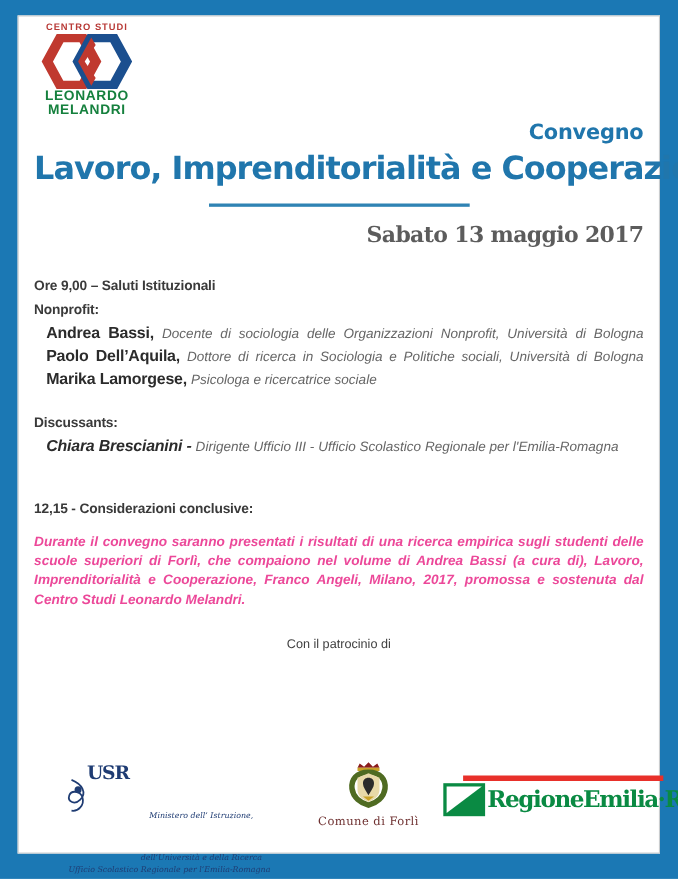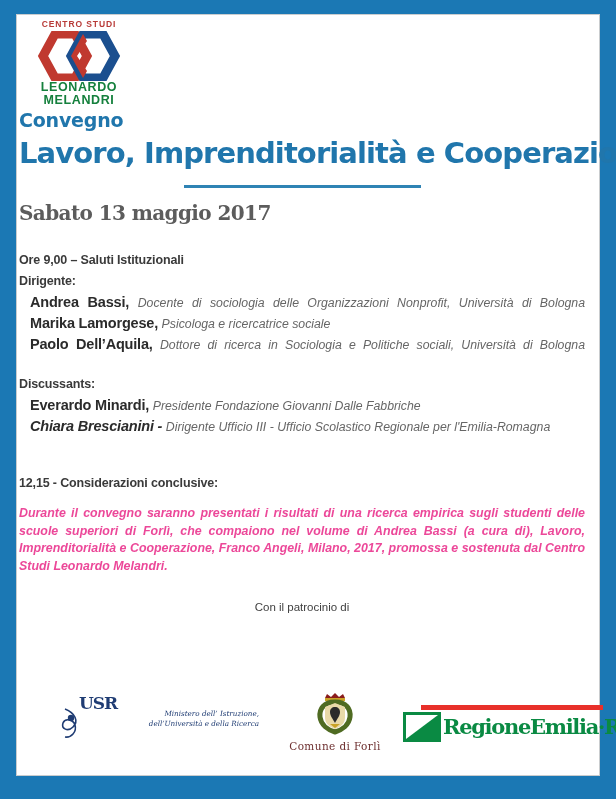--- a/index.html
+++ b/index.html
@@ -12,21 +12,21 @@
   .poster{
     position:absolute;
     left:16px; top:14px;
     width:584px; height:762px;
     background:#ffffff;
     border:1px solid #c9ccce;
     box-sizing:border-box;
   }
   .inner{
     position:relative;
-    padding:6px 14px 0 2px;
+    padding:6px 14px 0 14px;
     height:100%;
     box-sizing:border-box;
   }
 
   
   .cs-logo{
     position:absolute; left:8px; top:4px;
     width:108px; height:96px;
   }
   .cs-top{
@@ -42,21 +42,21 @@
   .cs-bot{
     text-align:center;
     font-size:12.5px;
     line-height:12.5px;
     letter-spacing:.6px;
     font-weight:700;
     color:#15803d;
   }
 
   
-  .titleblock{ padding-top:88px; text-align:left; }
+  .titleblock{ padding-top:88px; text-align:right; }
   .kicker{
     color:#2076ac;
     font-weight:700;
     font-size:19px;
     font-family:"DejaVu Sans", sans-serif;
     letter-spacing:-.2px;
   }
   .maintitle{
     color:#2076ac;
     font-weight:700;
@@ -165,21 +165,21 @@
   .usr-text{
     position:absolute; left:0px; top:16px;
     width:210px;
     font-family:"DejaVu Serif", serif;
     font-style:italic;
     font-size:7.2px;
     line-height:10px;
     color:#1f3c73;
     text-align:center;
   }
-  .usr-text .l1,.usr-text .l2{ padding-left:58px; text-align:right;}
+  .usr-text .l1,.usr-text .l2{ padding-left:58px; text-align:center;margin-top:28px;}
   .usr-text .l3{ text-align:center; padding-top:1px;}
 
   .logo-comune{ position:absolute; left:248px; top:0px; width:112px; text-align:center;}
   .comune-cap{
     font-family:"DejaVu Serif", serif;
     font-size:10.5px;
     color:#6d2f2f;
     letter-spacing:.4px;
     margin-top:1px;
   }
@@ -230,49 +230,45 @@
     <div class="kicker">Convegno</div>
     <div class="maintitle">Lavoro, Imprenditorialità e Cooperazione</div>
     <div class="rule"></div>
     <div class="dateline">Sabato 13 maggio 2017</div>
   </div>
 
   <div class="program">
 
     <div class="line-bold">Ore 9,00 – Saluti Istituzionali</div>
 
-    <div class="label">Dirigente:</div>
+    <div class="label">Nonprofit:</div>
 
     <div class="person fit">
       <span class="inline">
         <span class="nm">Andrea Bassi</span><span class="nm">,</span>
         <span class="role">Docente di sociologia delle Organizzazioni Nonprofit, Università di Bologna</span>
       </span>
     </div>
 
-    <div class="person">
-      <span class="nm">Marika Lamorgese</span><span class="nm">,</span>
-      <span class="role">Psicologa e ricercatrice sociale</span>
-    </div>
-
     <div class="person fit">
       <span class="inline">
         <span class="nm">Paolo Dell’Aquila</span><span class="nm">,</span>
         <span class="role">Dottore di ricerca in Sociologia e Politiche sociali, Università di Bologna</span>
       </span>
     </div>
 
+    <div class="person">
+      <span class="nm">Marika Lamorgese</span><span class="nm">,</span>
+      <span class="role">Psicologa e ricercatrice sociale</span>
+    </div>
+
     <div class="gap-md"></div>
 
     <div class="label">Discussants:</div>
 
-    <div class="person">
-      <span class="nm">Everardo Minardi</span><span class="nm">,</span>
-      <span class="role">Presidente Fondazione Giovanni Dalle Fabbriche</span>
-    </div>
 
     <div class="person">
       <span class="nm it">Chiara Brescianini</span><span class="nm it"> -</span>
       <span class="role">Dirigente   Ufficio III - Ufficio Scolastico Regionale per l'Emilia-Romagna</span>
     </div>
 
     <div class="gap-md"></div>
 
 
     <div class="gap-lg"></div>
@@ -291,20 +287,21 @@
       <div class="usr-mark">USR</div>
       <div class="usr-swirl">
         <svg width="44" height="34" viewBox="0 0 44 34">
           <path d="M8,2 C18,6 22,14 16,20 C11,25 4,22 6,16 C8,11 16,12 18,18 C20,25 14,31 8,30" fill="none" stroke="#1f3c73" stroke-width="1.6"></path>
           <circle cx="14" cy="11" r="3.2" fill="#1f3c73"></circle>
         </svg>
       </div>
       <div class="usr-text">
         <div class="l1">Ministero dell’ Istruzione,</div>
         <div class="l2">dell’Università e della Ricerca</div>
+        <div class="l3">Ufficio Scolastico Regionale per l’Emilia-Romagna</div>
       </div>
     </div>
 
     <div class="logo-comune">
       <div>
         <svg width="46" height="44" viewBox="0 0 46 44">
           <path d="M13,7 L15,3 L19,6 L23,2 L27,6 L31,3 L33,7 Z" fill="#8a1c1c"></path>
           <path d="M13,7 L33,7 L33,10 L13,10 Z" fill="#c9a227"></path>
           <path d="M23,11 C12,11 7,18 8,26 C9,34 16,39 23,41 C30,39 37,34 38,26 C39,18 34,11 23,11 Z" fill="none" stroke="#4f6b22" stroke-width="5"></path>
           <path d="M23,12 L33,16 L33,27 C33,33 28,36 23,38 C18,36 13,33 13,27 L13,16 Z" fill="#e8d9a8"></path>

